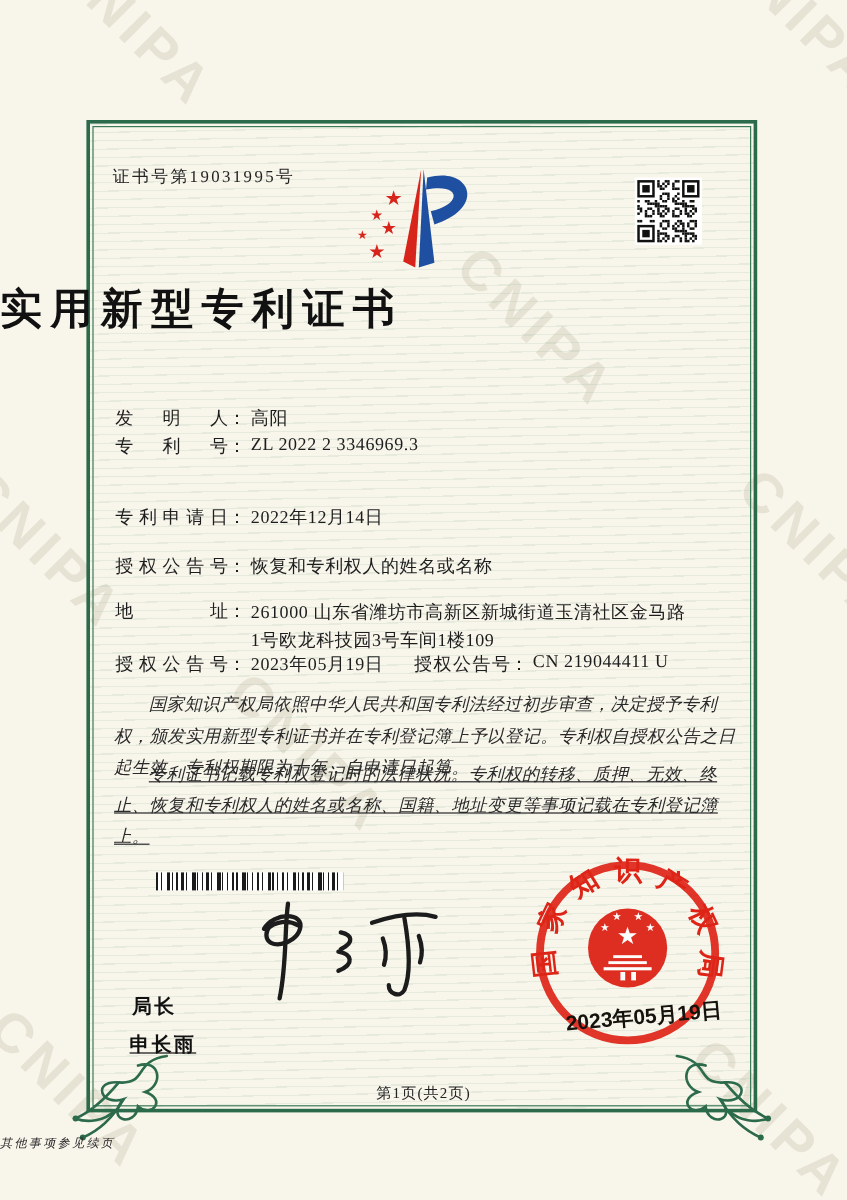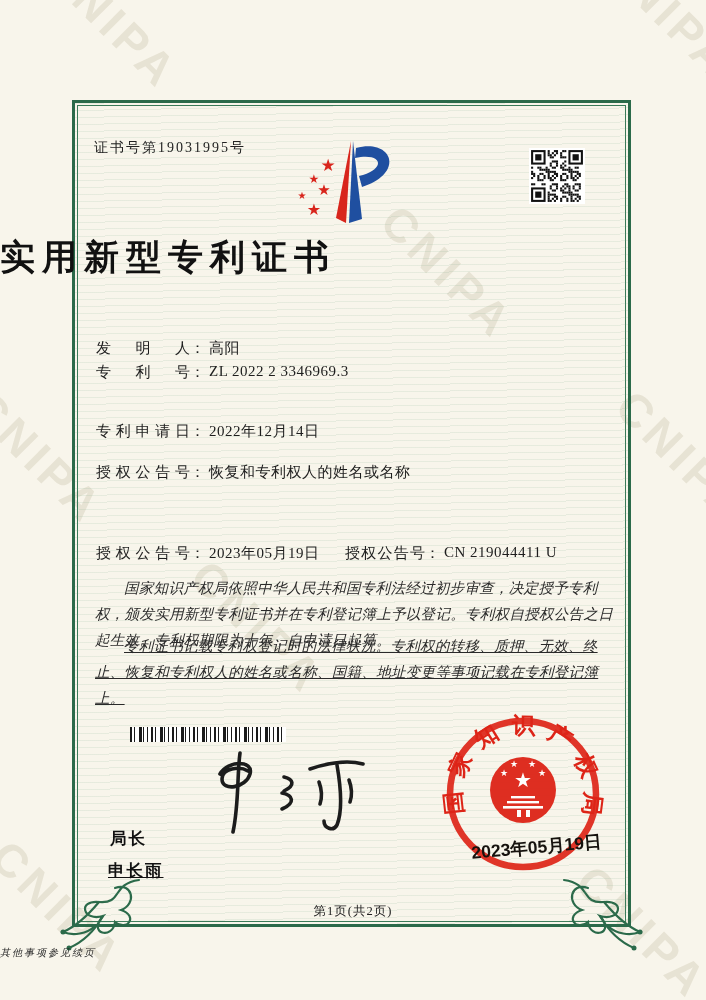--- a/index.html
+++ b/index.html
@@ -298,20 +298,23 @@
   </div>
   <div class="row" style="top:363px;">
     <span class="flabel">专利号</span><span class="fcolon">：</span><span class="fvalue">ZL 2022 2 3346969.3</span>
   </div>
   <div class="row" style="top:422px;font-family:Liberation Serif, serif;">
     <span class="flabel">专利申请日</span><span class="fcolon">：</span><span class="fvalue">2022年12月14日</span>
   </div>
   <div class="row" style="top:463px;">
     <span class="flabel">授权公告号</span><span class="fcolon">：</span><span class="fvalue">恢复和专利权人的姓名或名称</span>
   </div>
+  <div class="row" style="top:500px;">
+    <span class="flabel">地址</span><span class="fcolon">：</span><span class="fvalue wrap">261000 山东省潍坊市高新区新城街道玉清社区金马路1号欧龙科技园3号车间1楼109</span>
+  </div>
 
   <div class="row" style="top:544px;">
     <span class="flabel">授权公告号</span><span class="fcolon">：</span><span class="fvalue">2023年05月19日</span>
   </div>
   <div class="row" style="top:544px;left:345px;">
     <span class="flabel short">授权公告号</span><span class="fcolon">：</span><span class="fvalue">CN 219044411 U</span>
   </div>
 
   <p class="para" style="top:576px;">国家知识产权局依照中华人民共和国专利法经过初步审查，决定授予专利权，颁发实用新型专利证书并在专利登记簿上予以登记。专利权自授权公告之日起生效。专利权期限为十年，自申请日起算。</p>
   <p class="para" style="top:634px;text-decoration:underline;">专利证书记载专利权登记时的法律状况。专利权的转移、质押、无效、终止、恢复和专利权人的姓名或名称、国籍、地址变更等事项记载在专利登记簿上。</p>

